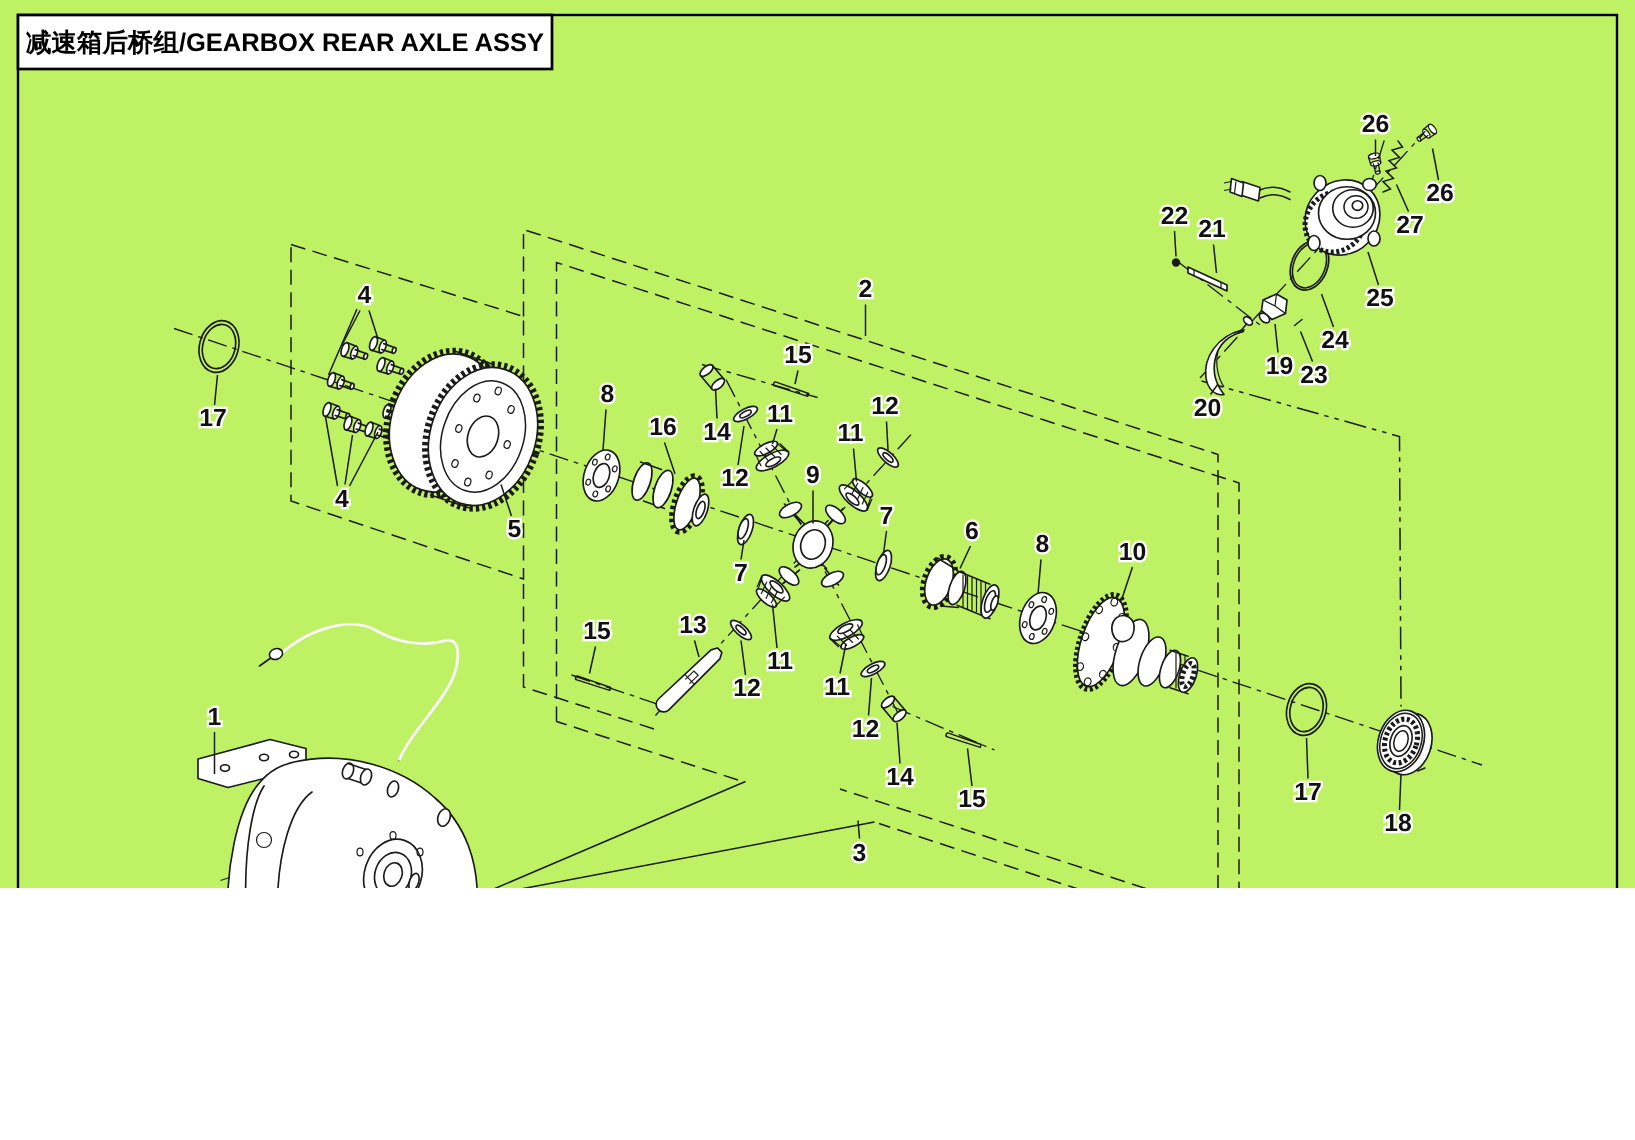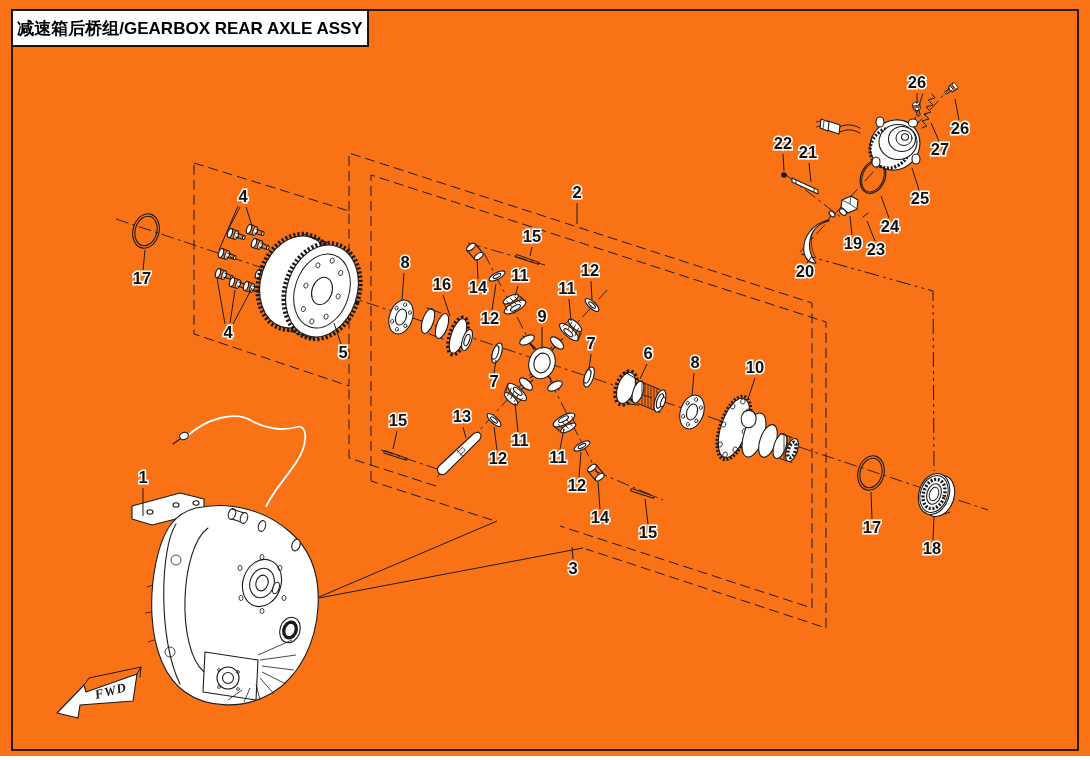--- a/index.html
+++ b/index.html
@@ -1,16 +1,16 @@
 <!DOCTYPE html>
 <html><head>
 <meta charset="utf-8">
 <style>
   html,body { margin:0; padding:0; background:#fff; }
-  .stage { width:1090px; height:756px; position:relative; background:#f97316; }
+  .stage { width:1090px; height:592px; position:relative; background:#bef264; }
   svg { display:block; }
   .p   { fill:#ffffff; stroke:#1a1a1a; stroke-width:1.1; stroke-linecap:round; stroke-linejoin:round; }
   .ln  { fill:none; stroke:#1a1a1a; stroke-width:1; stroke-linecap:round; }
   .thin{ fill:none; stroke:#1a1a1a; stroke-width:.8; }
   .teeth { fill:none; stroke:#1a1a1a; stroke-width:4.5; stroke-dasharray:2.2,2; }
   .teeth2{ fill:none; stroke:#1a1a1a; stroke-width:3.4; stroke-dasharray:2,1.7; }
   .dashbox { fill:none; stroke:#1a1a1a; stroke-width:1; stroke-dasharray:10,5; }
   .axis { fill:none; stroke:#1a1a1a; stroke-width:.9; stroke-dasharray:13,4,3,4; }
   .bound{ fill:none; stroke:#1a1a1a; stroke-width:1; stroke-dasharray:15,4,3,4,3,4; }
   .wedge{ fill:none; stroke:#1a1a1a; stroke-width:1; }

